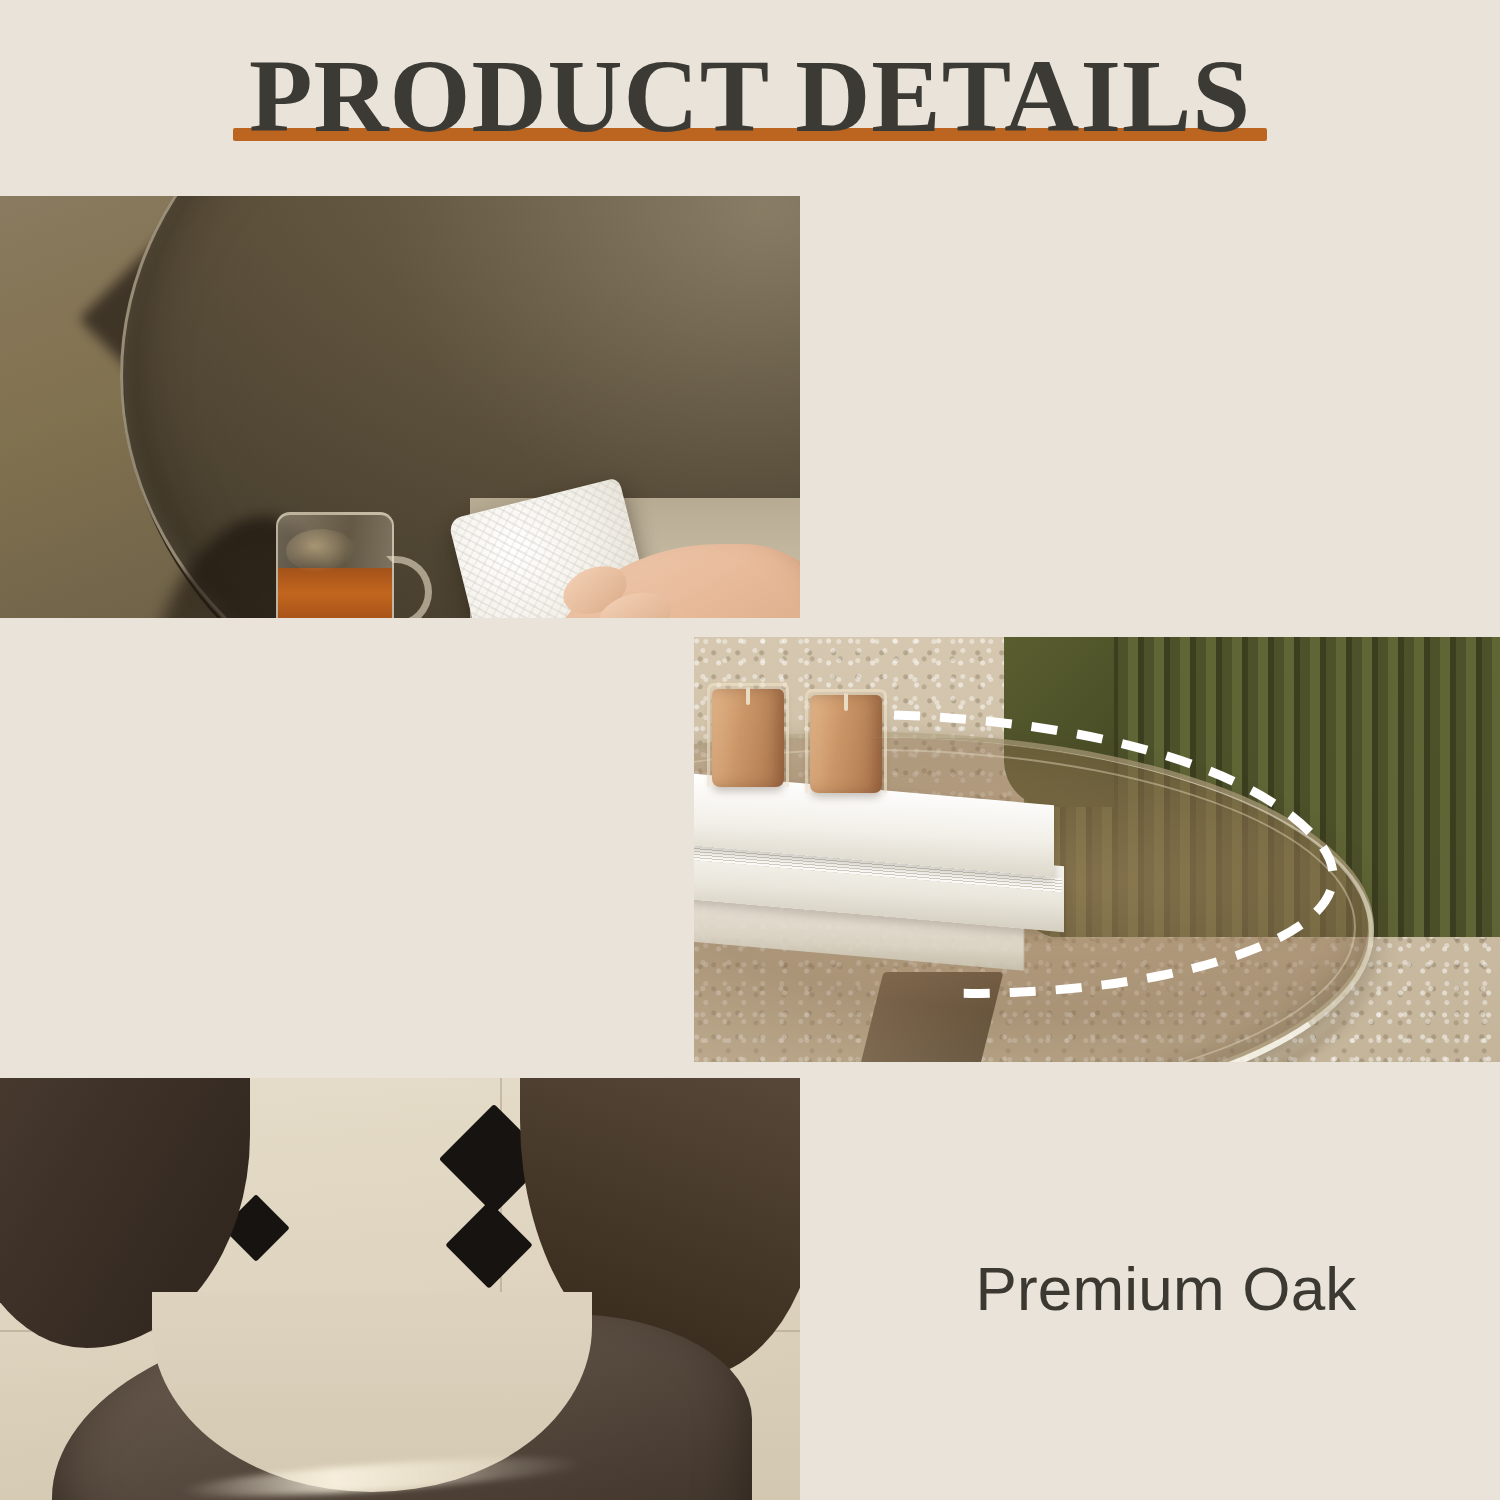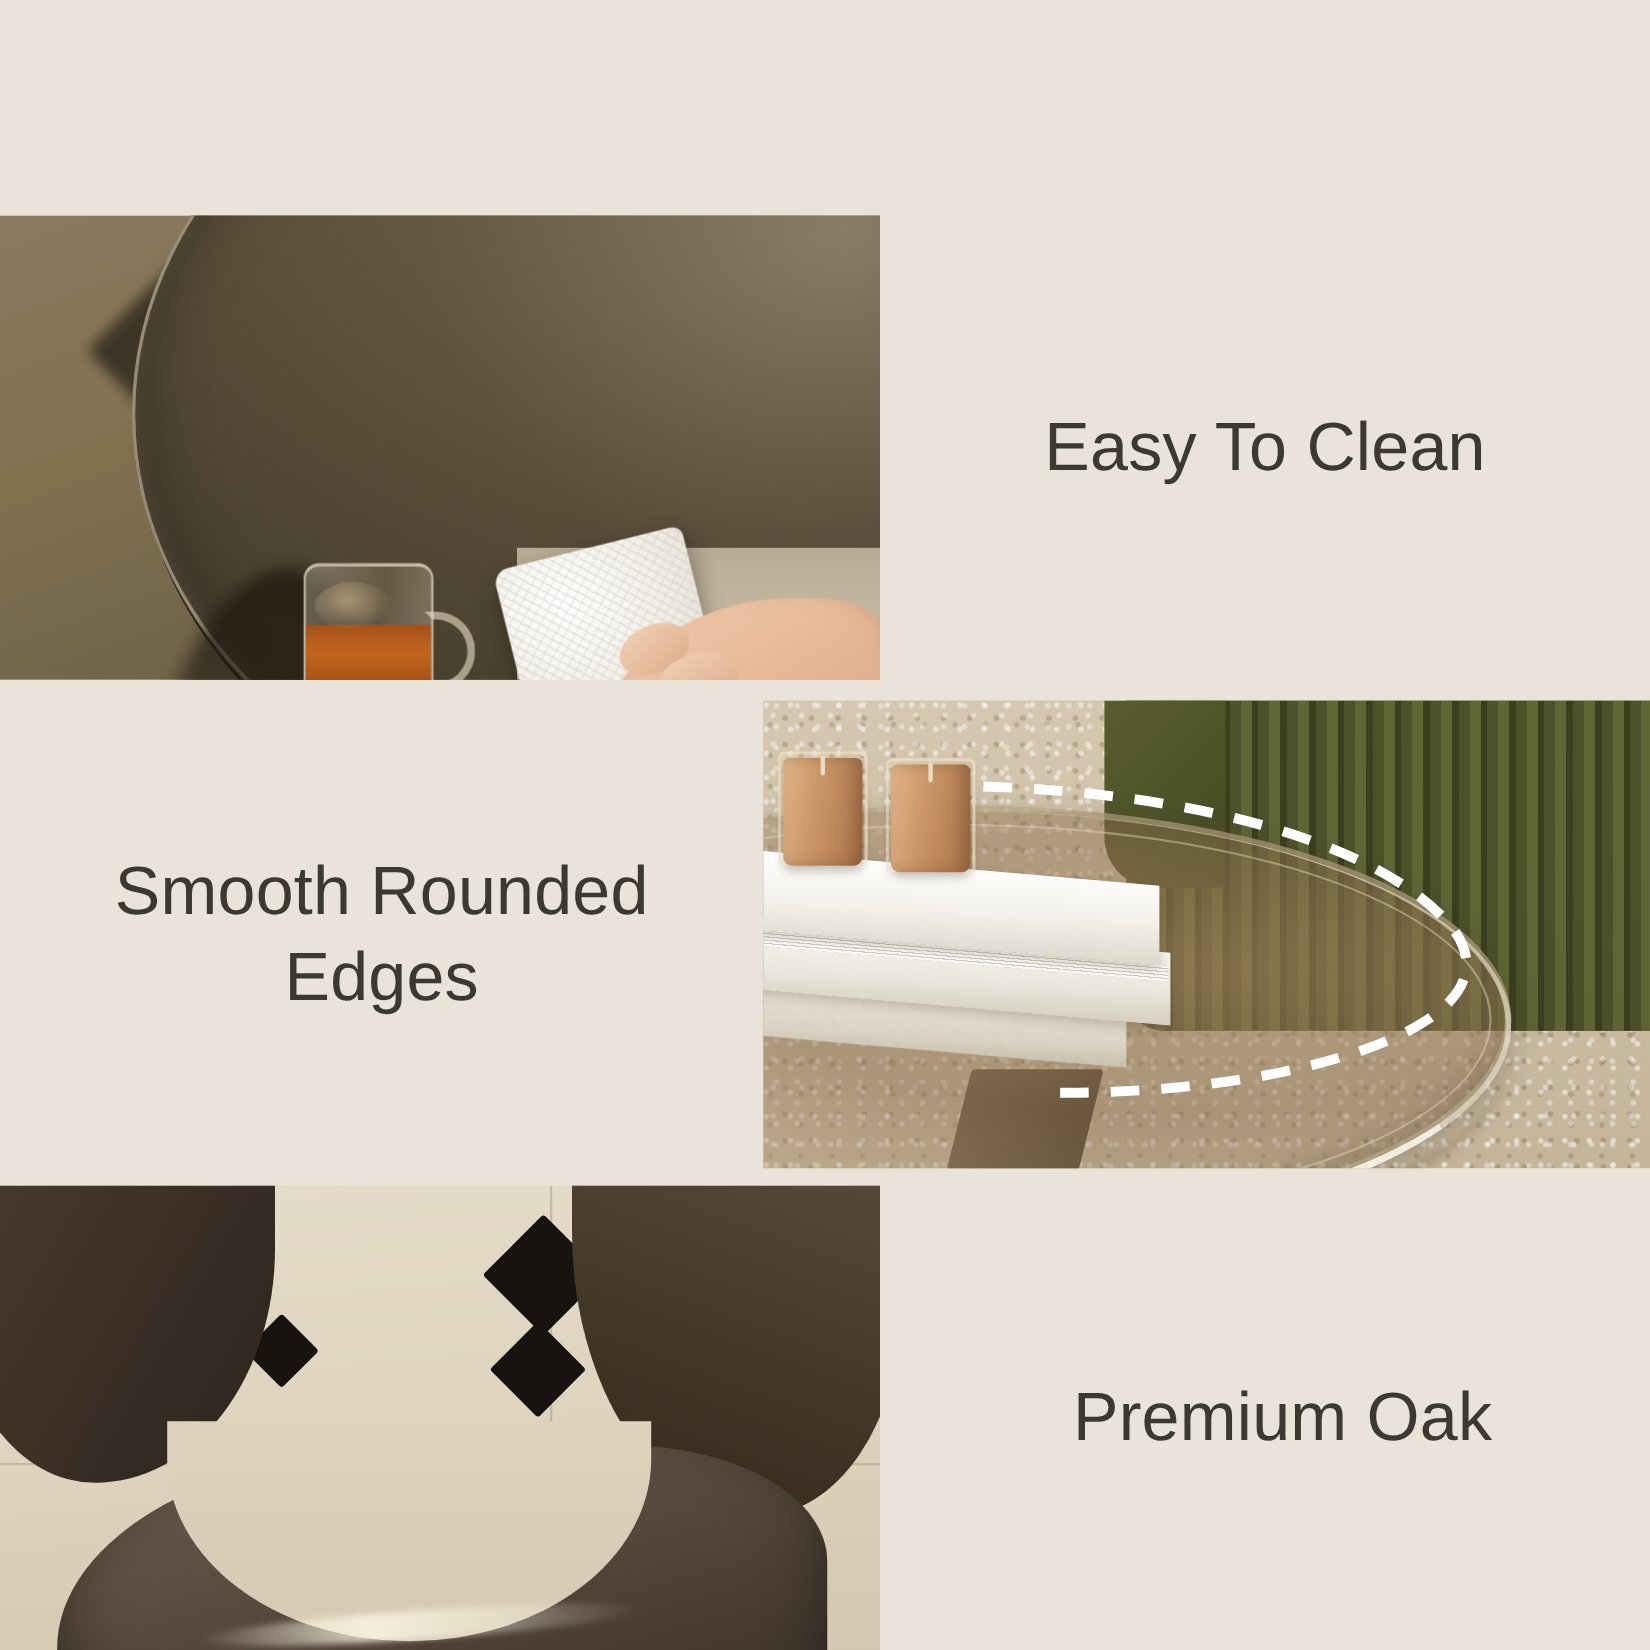--- a/index.html
+++ b/index.html
@@ -386,20 +386,28 @@
     filter:blur(8px);
   }
 
   #caption-oak-wood { left:800px; top:1078px; width:700px; height:422px;margin-left:16px; }
 </style>
 </head>
 <body>
 
 <div id="page">
 
+  <div class="header">
+    <div class="title-wrap">
+      <span class="title-inner">
+        <span class="title-rule"></span>
+        <span class="title-text">PRODUCT DETAILS</span>
+      </span>
+    </div>
+  </div>
 
   <div class="panel" id="panel-easy-clean">
     <div class="p1-wall"></div>
     <div class="p1-diamond"></div>
     <div class="p1-glass"></div>
     <div class="p1-glass-edge"></div>
     <div class="p1-glass-rim"></div>
     <div class="p1-floor"></div>
     <div class="p1-mug-shadow"></div>
 
@@ -413,30 +421,21 @@
     <div class="p1-cloth">
       <div class="p1-cloth-tex"></div>
     </div>
     <div class="p1-arm"></div>
     <div class="p1-hand"></div>
     <div class="p1-finger p1-f1"></div>
     <div class="p1-finger p1-f2"></div>
 
   </div>
 
-  <div class="caption" id="caption-easy-clean">
-    <span>Easy To Clean</span>
-  </div>
-
-  <div class="caption" id="caption-rounded-edges">
-    <span>
-      <span>Smooth Rounded</span><br>
-      <span>Edges</span>
-    </span>
-  </div>
+
 
   <div class="panel" id="panel-rounded-edges">
     <div class="p2-carpet"></div>
     <div class="p2-sofa">
       <div class="p2-sofa-ribs"></div>
     </div>
     <div class="p2-sofa-arm"></div>
     <div class="p2-leg"></div>
     <div class="p2-glass-under"></div>
     <div class="p2-glass"></div>

